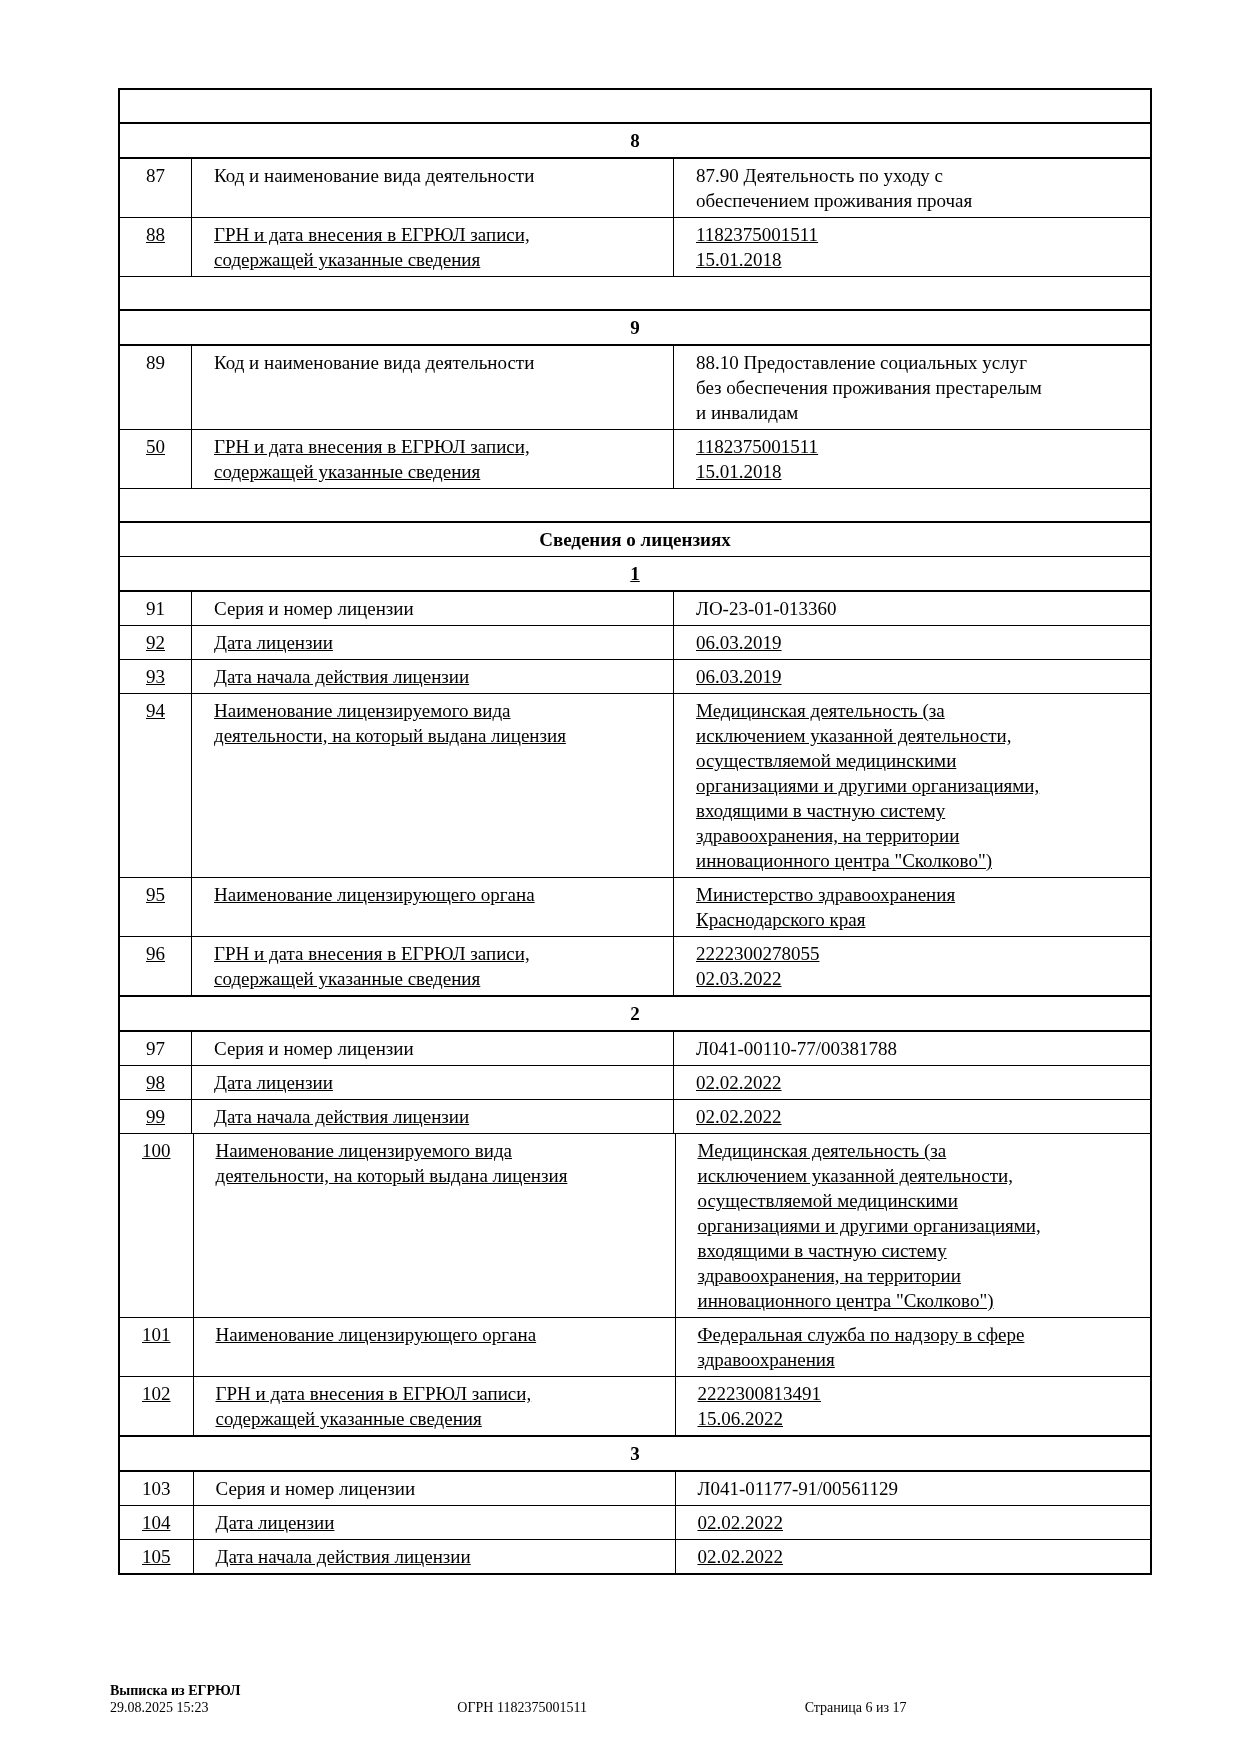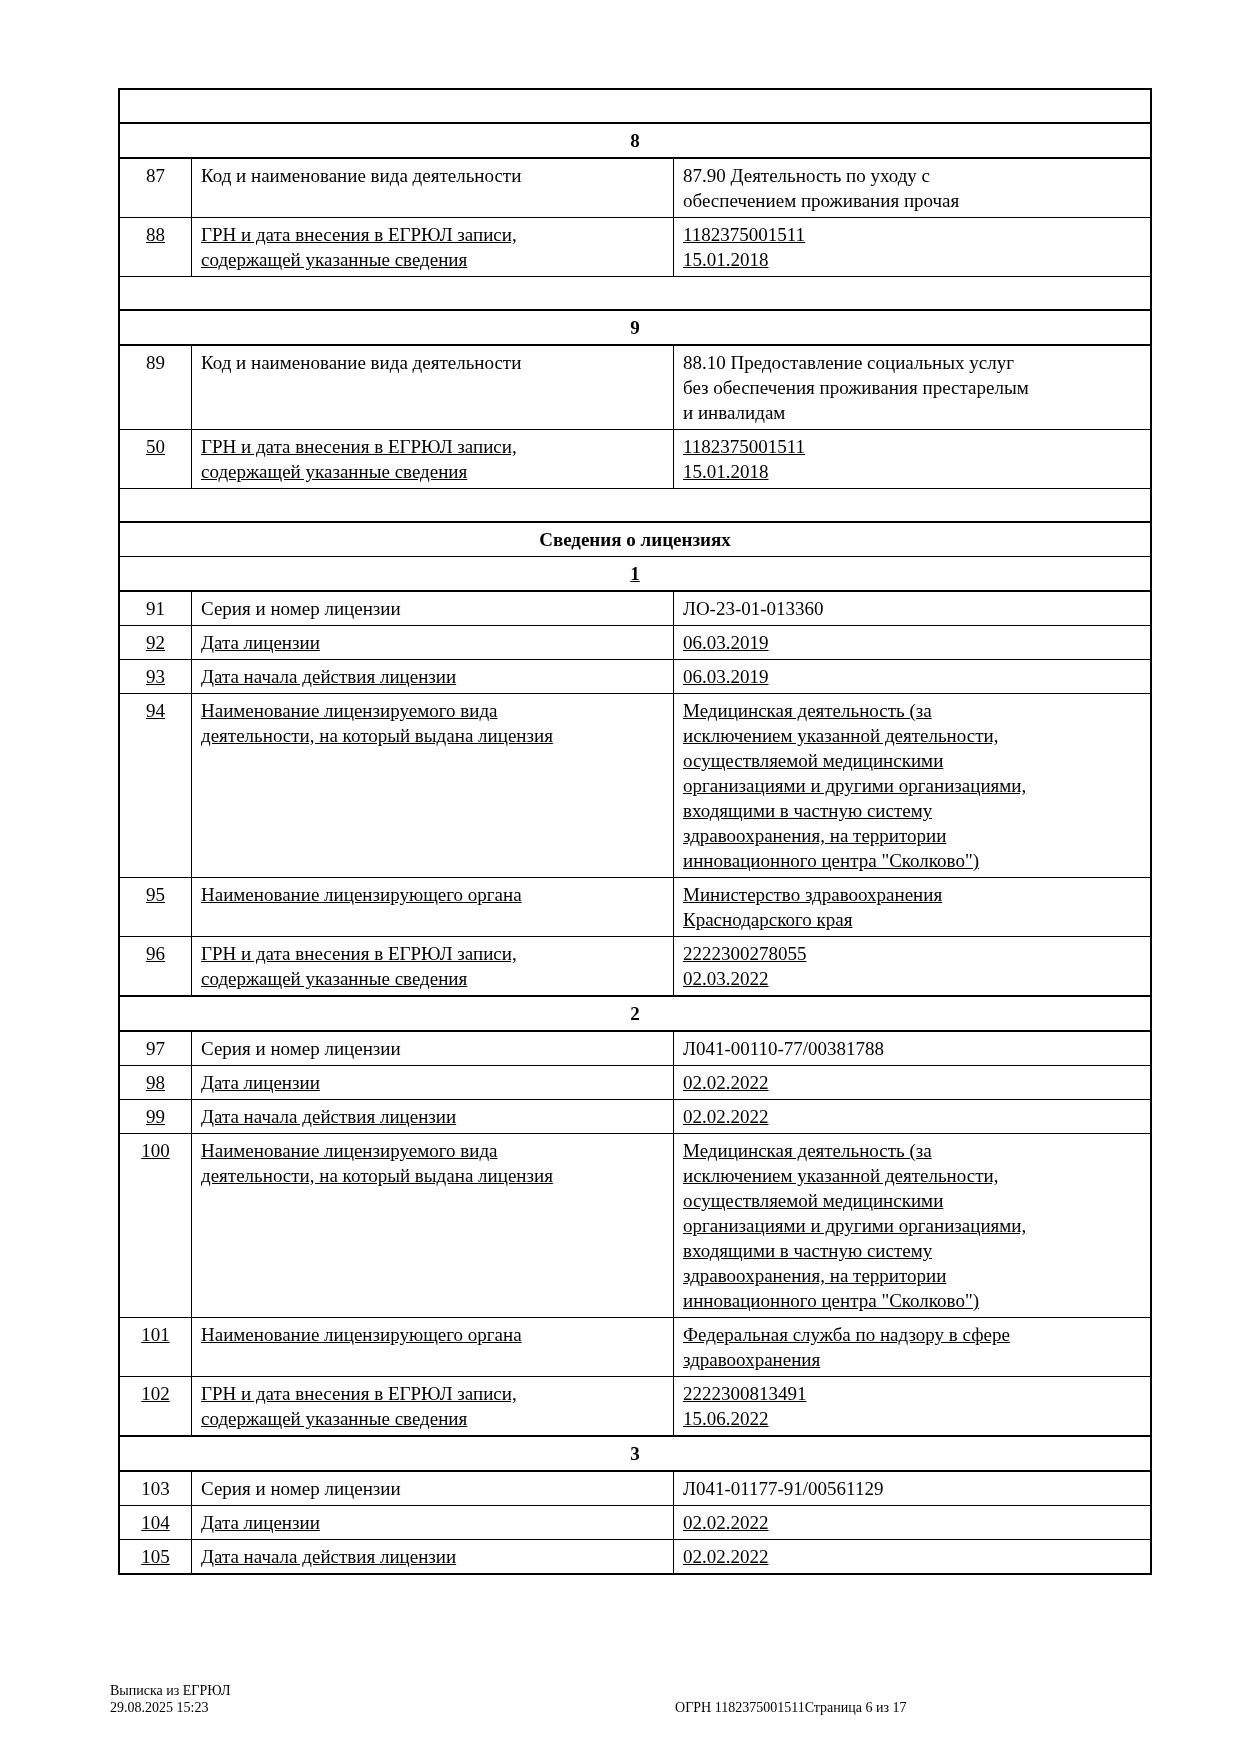--- a/index.html
+++ b/index.html
@@ -29,21 +29,21 @@
     width: 100%;
     box-sizing: border-box;
     padding: 4px 8px;
     text-align: center;
     font-weight: bold;
     font-size: 19px;
     line-height: 25px;
   }
   .cell {
     box-sizing: border-box;
-    padding: 4px 9px;
+    padding: 4px 22px;
     font-size: 19px;
     line-height: 25px;
     white-space: pre-line;
   }
   .num {
     flex: 0 0 72px;
     border-right: 1px solid #000;
     text-align: center;
     white-space: normal;
   }
@@ -53,23 +53,23 @@
     position: absolute;
     left: 110px;
     width: 1042px;
     top: 1682px;
     display: flex;
     align-items: flex-end;
     font-size: 14px;
     line-height: 17px;
   }
   .footer-left  { flex: 1 1 0; text-align: left; }
-  .footer-center{ flex: 1 1 0; text-align: right; }
+  .footer-center{ flex: 1 1 0; text-align: left; }
   .footer-right { flex: 1 1 0; text-align: left; font-family: Liberation Serif, serif; }
-  .doc-title { font-weight: normal; }
+  .doc-title { font-weight: bold; }
 </style>
 </head>
 <body>
 
 <div class="page">
 
   <div class="doc-table">
 
     <div class="trow spacer"></div>
 

